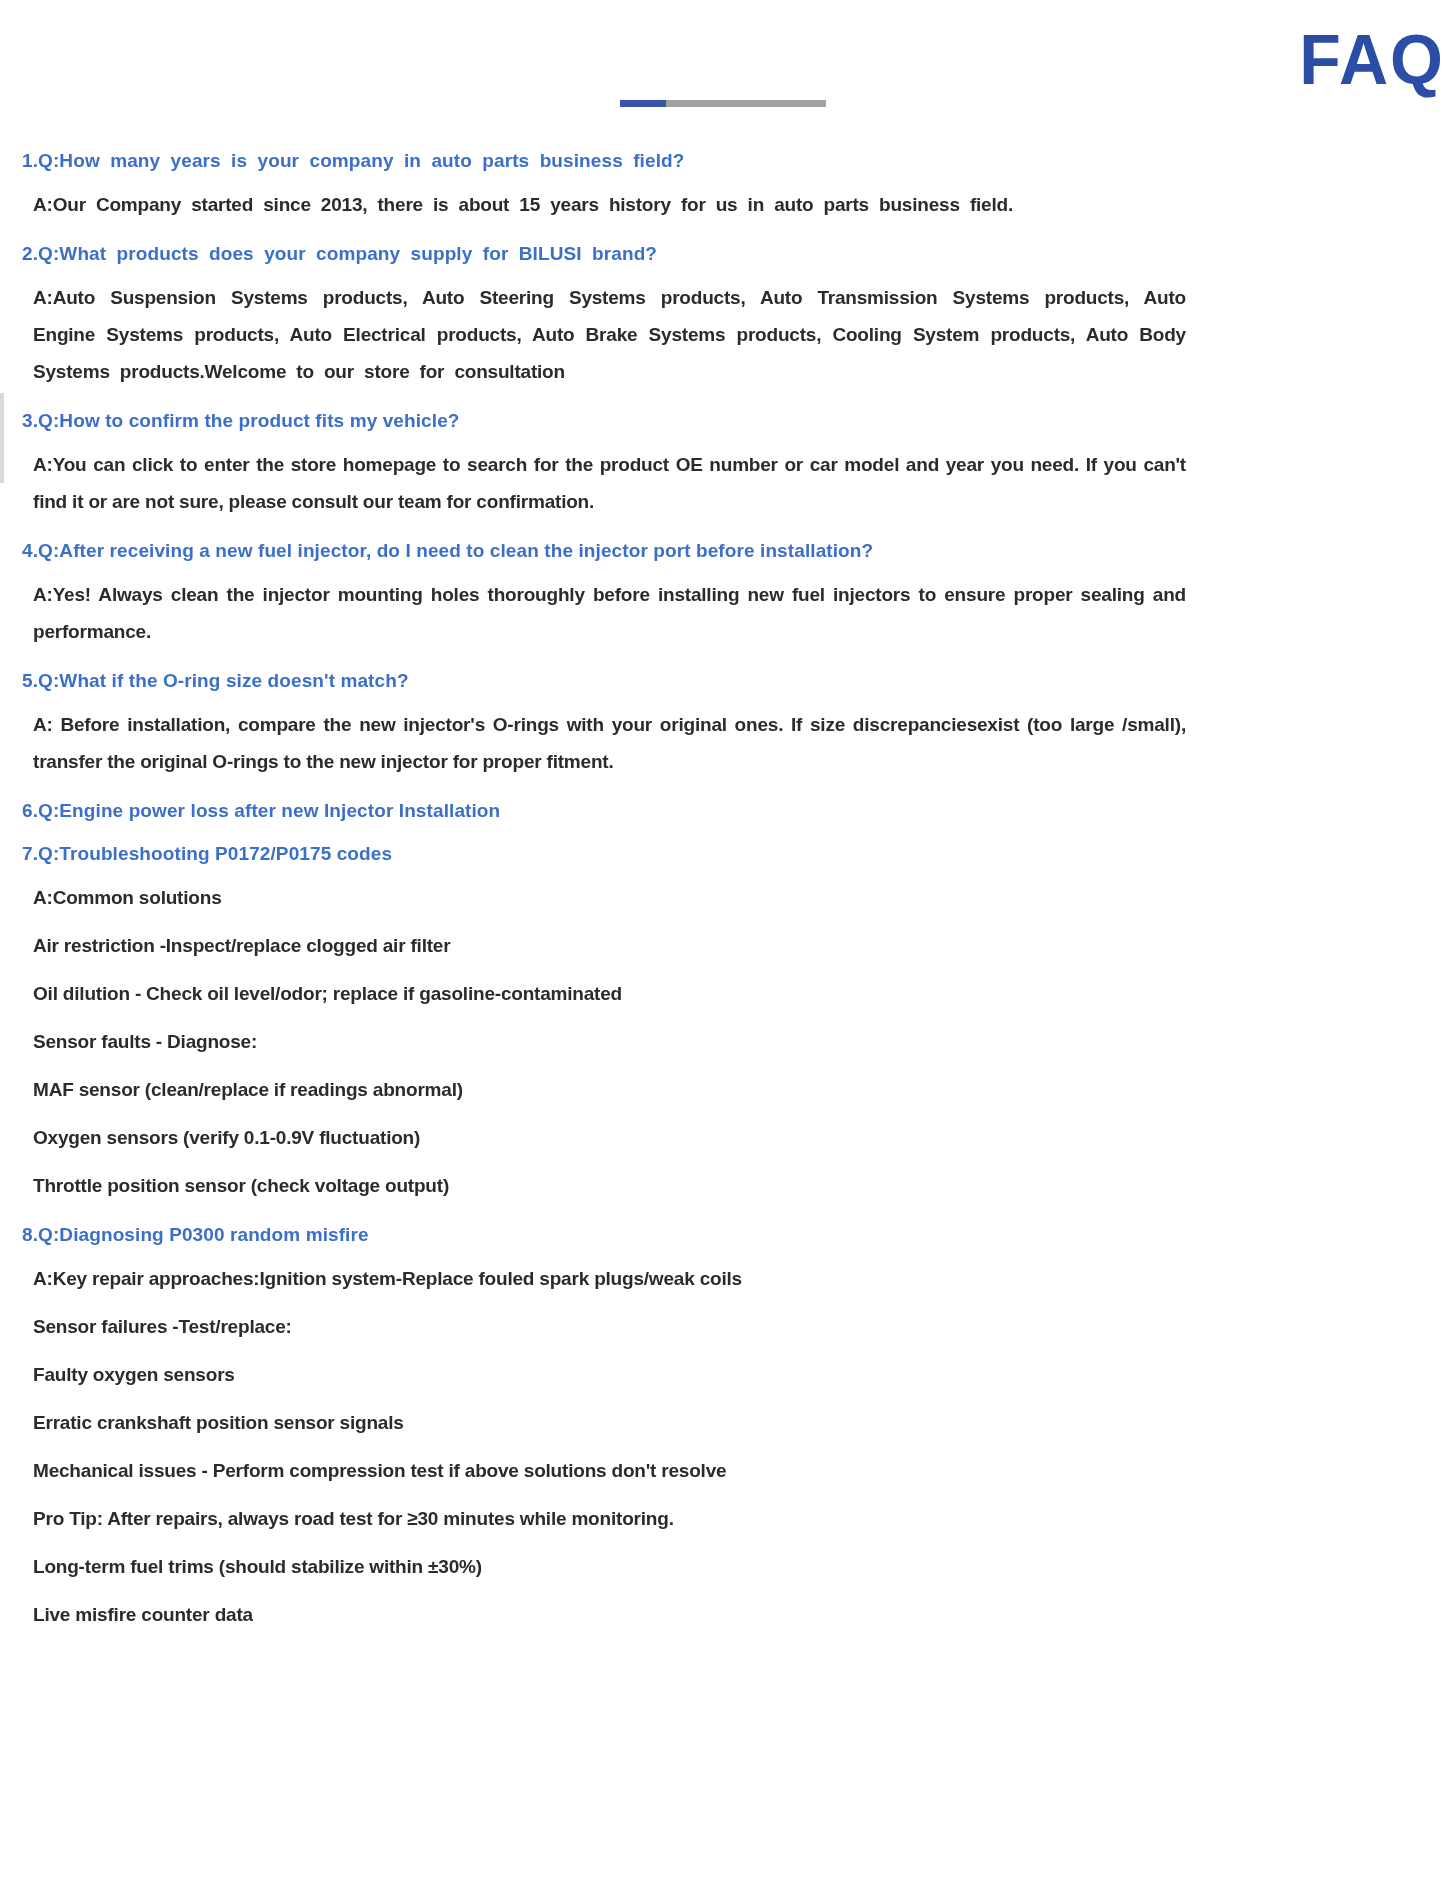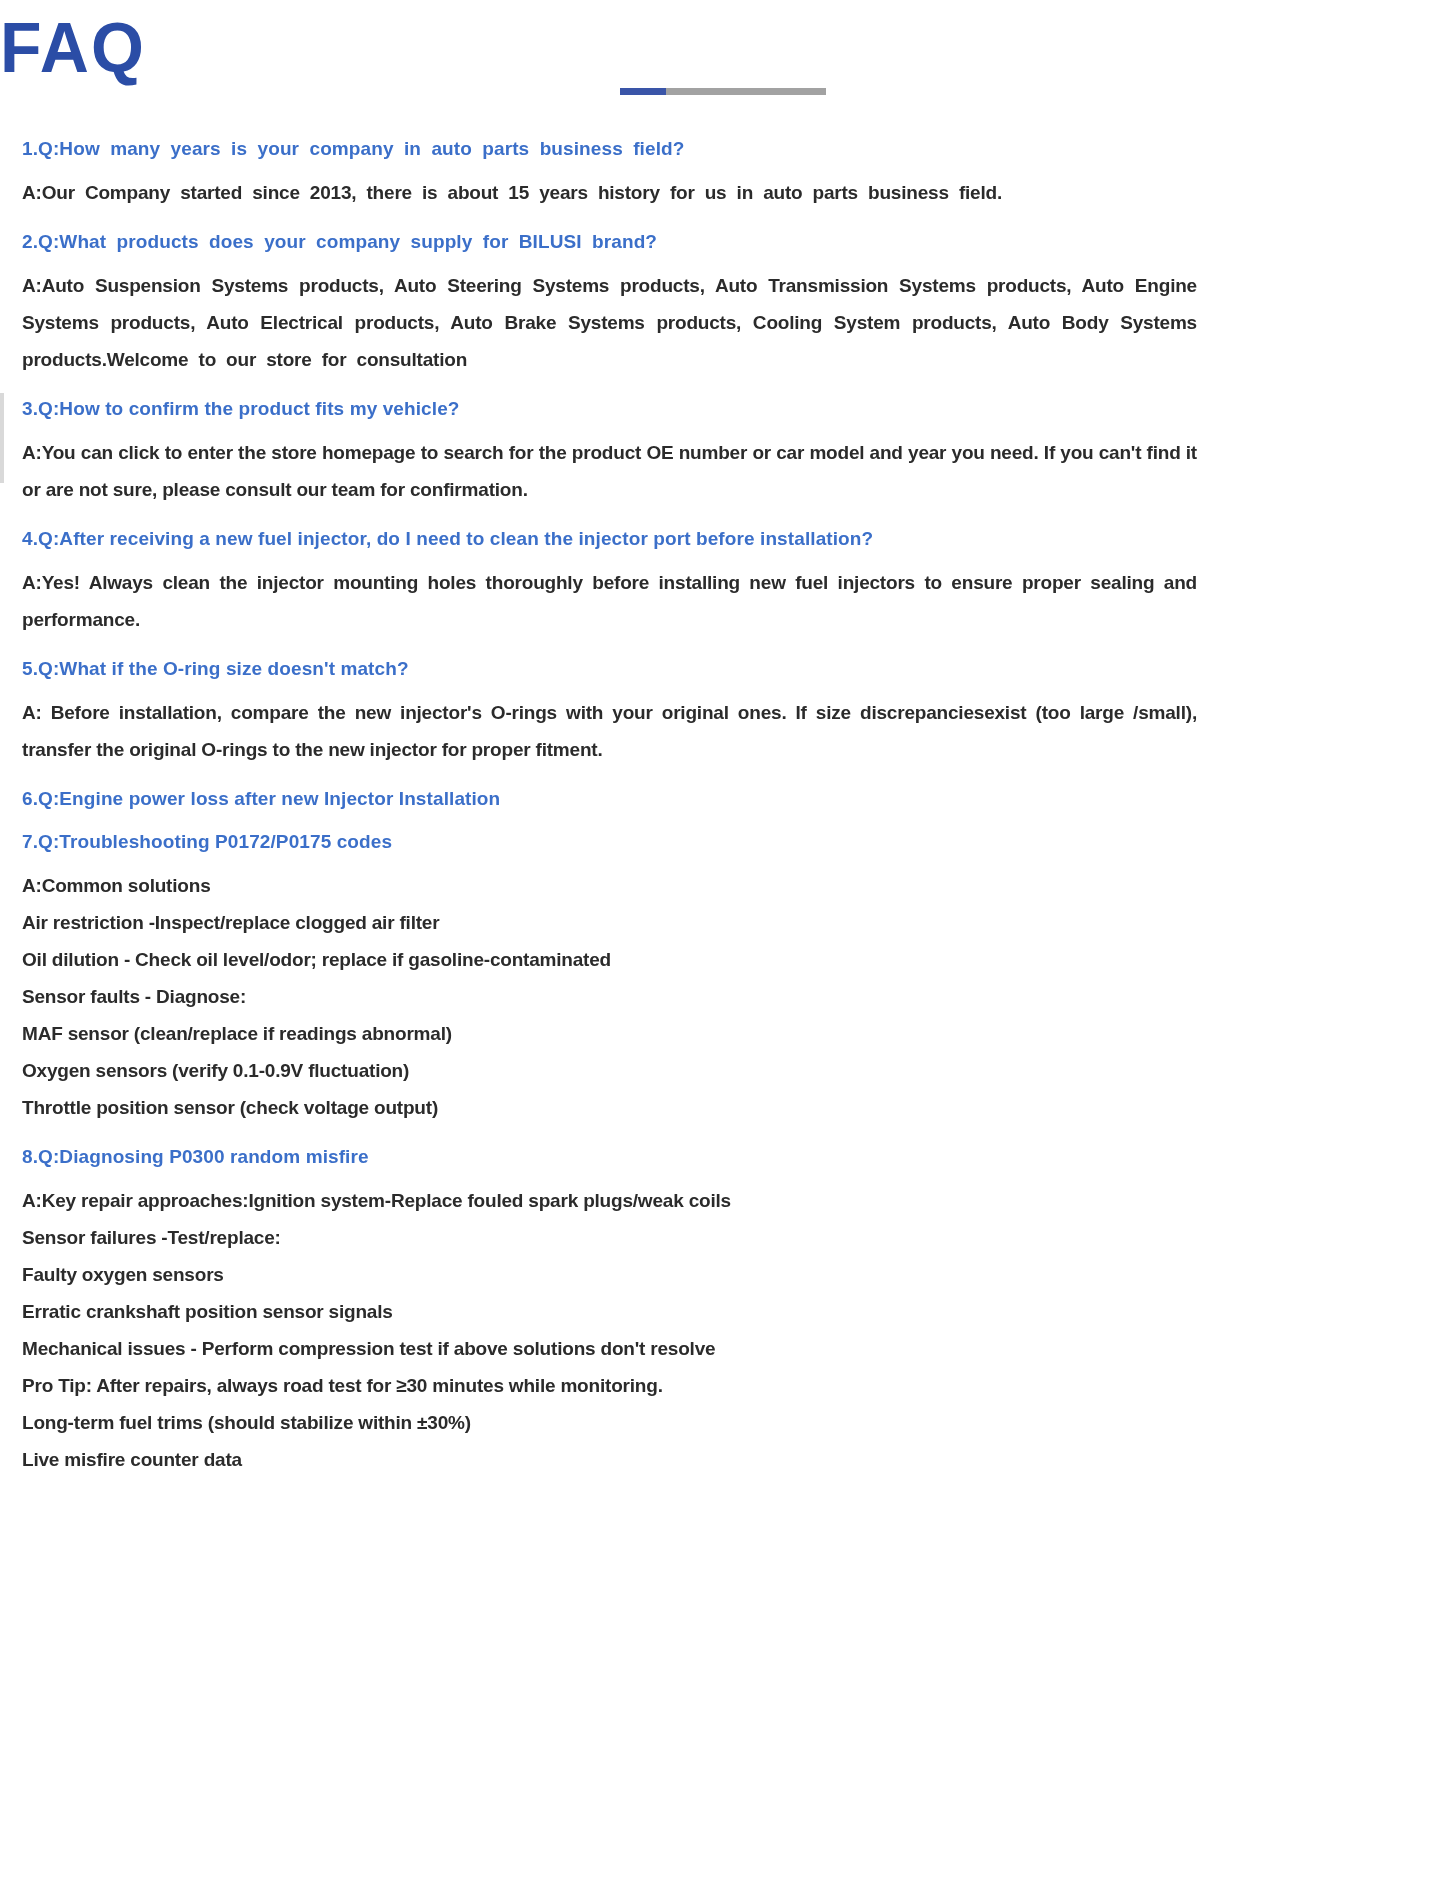--- a/index.html
+++ b/index.html
@@ -15,22 +15,22 @@
     font-family: "Liberation Sans", sans-serif;
     -webkit-font-smoothing: antialiased;
   }
   .page {
     width: 100%;
     height: 100%;
     position: relative;
   }
   
   .header {
-    padding-top: 8px;
-    text-align: left;
+    padding-top: 20px;
+    text-align: right;
     text-decoration: underline;
   }
   .faq-title {
     font-size: 68px;
     line-height: 78px;
     font-weight: 900;
     letter-spacing: 2px;
     color: #2b4da6;
     transform: scaleY(1.03);
     display: inline-block;
@@ -73,21 +73,21 @@
     font-size: 19px;
     font-weight: 700;
     line-height: 24px;
     margin: 19px 0 13px 0;
     letter-spacing: 0.1px;
   }
   .answer p {
     font-size: 19px;
     font-weight: 700;
     line-height: 37px;
-    margin: 0;
+    margin: 11px;
     letter-spacing: -0.2px;
   }
   .answer p.para { text-align: justify; }
   .wide { word-spacing: 5px; }
   .qa-item:first-child .question { margin-top: 16px; }
 </style>
 </head>
 <body>
 
 <div class="page">

